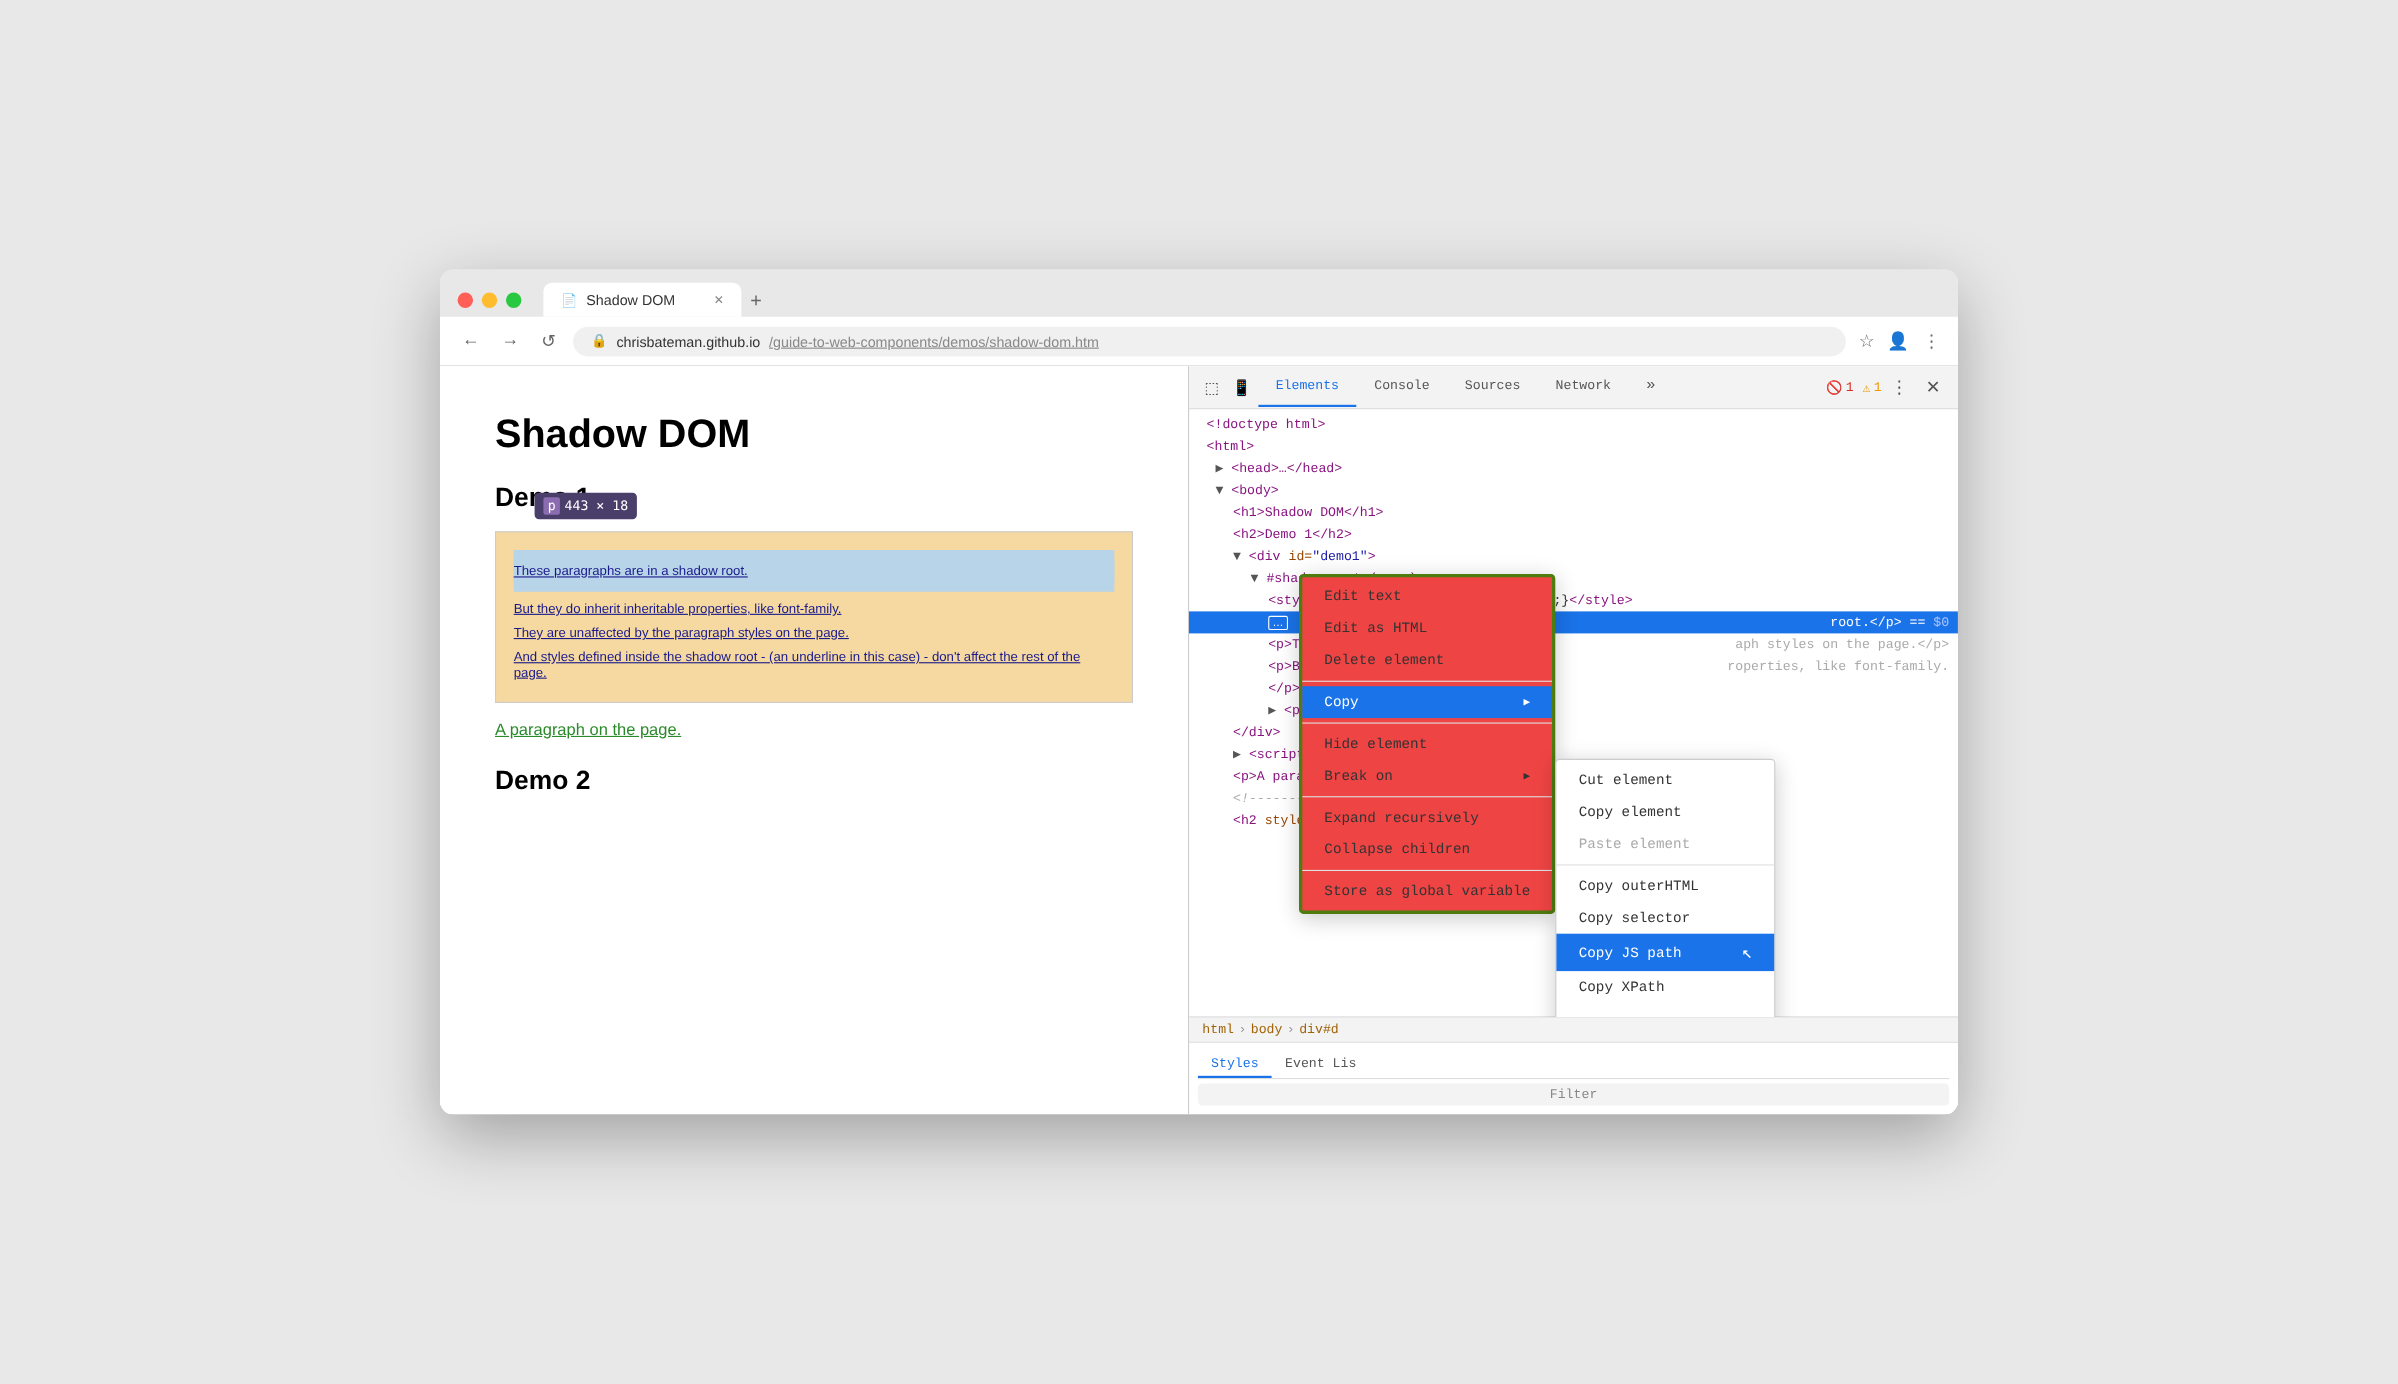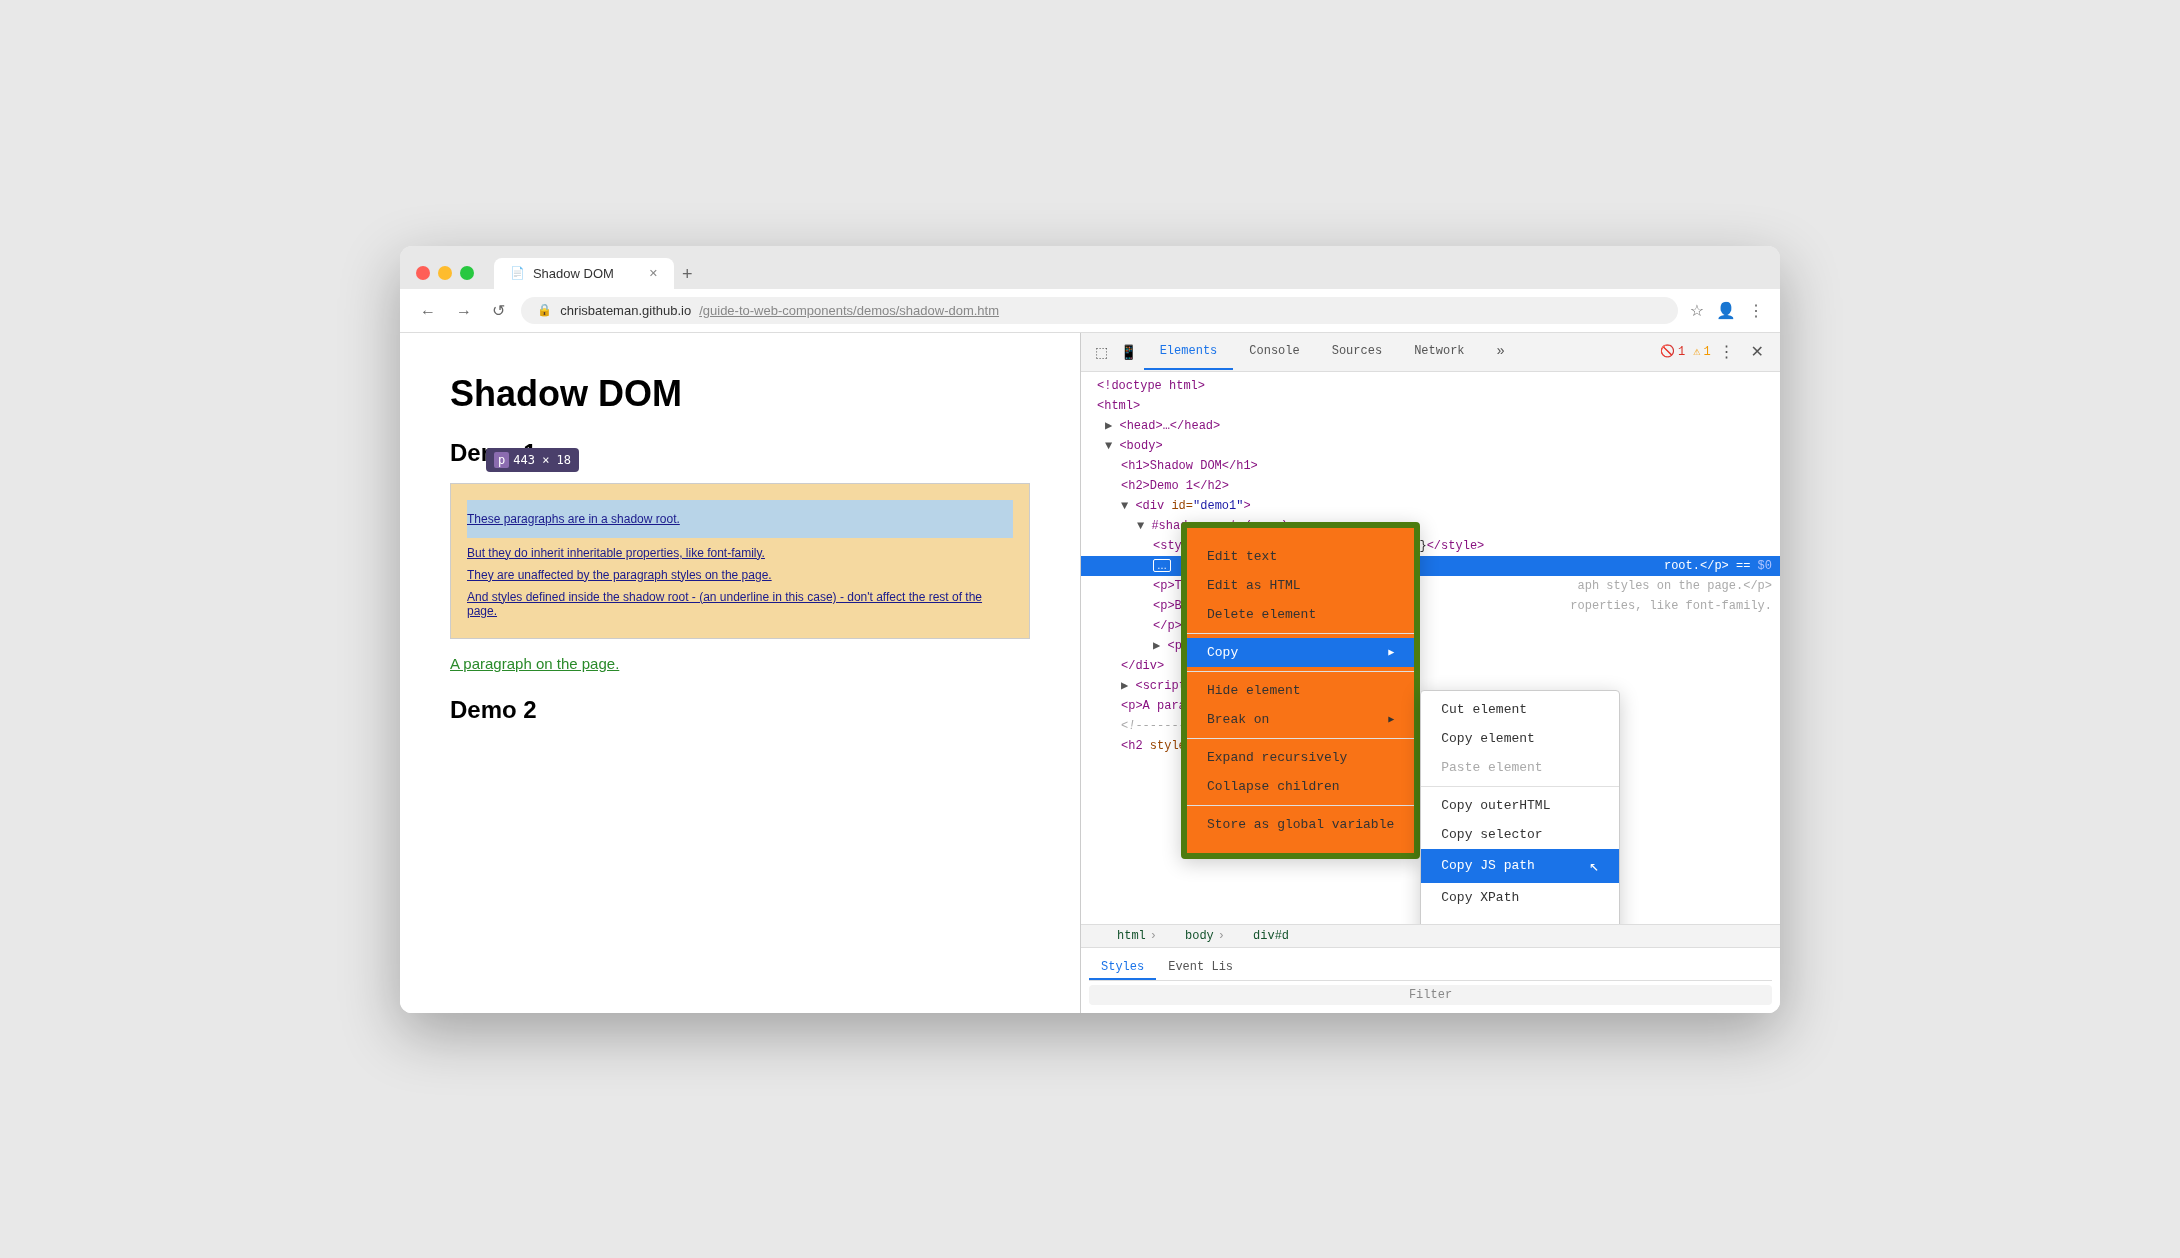--- a/index.html
+++ b/index.html
@@ -244,23 +244,22 @@
       background: #f3f3f3;
       border-top: 1px solid #ddd;
       padding: 4px 12px;
       font-size: 12px;
       color: #555;
       display: flex;
       gap: 4px;
       align-items: center;
     }
     .breadcrumb-item {
-      color: #14532d;
+      color: #a16207;
       cursor: pointer;
-      margin-left: 24px;
     }
     .breadcrumb-sep { color: #999; }
 
     
     .styles-panel {
       border-top: 1px solid #ddd;
       padding: 8px;
     }
     .styles-tabs {
       display: flex;
@@ -293,26 +292,26 @@
     
     .context-menu-container {
       position: absolute;
       top: 150px;
       left: 100px;
       z-index: 100;
       display: flex;
       gap: 0;
     }
     .context-menu {
-      background: #f97316;
-      border: 6px solid #4d7c0f;
+      background: #ef4444;
+      border: 3px solid #4d7c0f;
       border-radius: 4px;
       box-shadow: 0 4px 20px rgba(0,0,0,0.2);
       min-width: 220px;
-      padding: 14px 0;
+      padding: 3px 0;
       font-size: 13px;
     }
     .context-menu-item {
       padding: 7px 20px;
       cursor: pointer;
       display: flex;
       align-items: center;
       justify-content: space-between;
       color: #333;
     }

